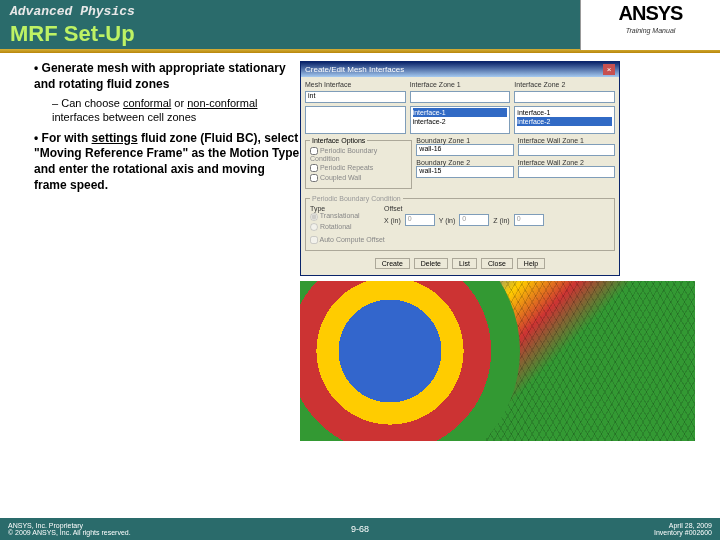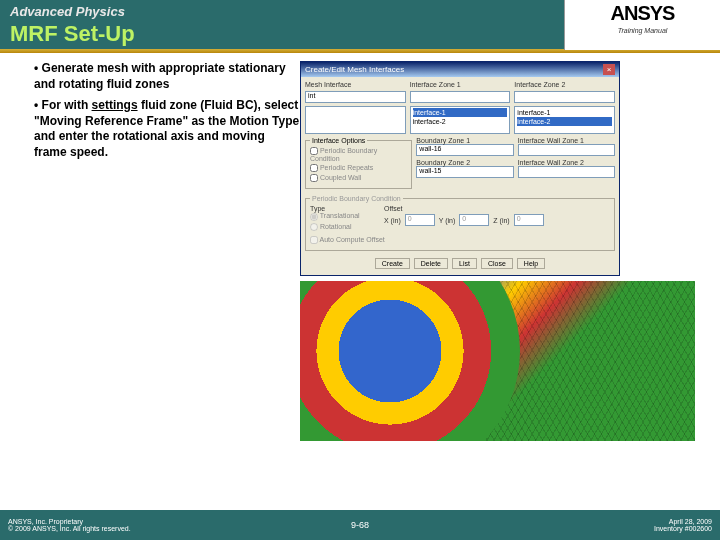--- a/index.html
+++ b/index.html
@@ -1,20 +1,20 @@
 <!DOCTYPE html>
 <html><head>
 <meta charset="utf-8">
 <style>
   * { margin: 0; padding: 0; box-sizing: border-box; }
   body { width: 720px; height: 540px; font-family: Arial, sans-serif; background: #fff; position: relative; overflow: hidden; }
   .header { background: #2a6b6b; color: #fff; padding: 4px 10px 2px 10px; }
-  .course-title { font-size: 13px; font-weight: bold; font-style: italic; color: #e8e8e8; }
+  .course-title { font-size: 13px; font-weight: bold; font-style: italic; color: #e8e8e8; font-family: Liberation Mono, monospace; }
   .slide-title { font-size: 22px; font-weight: bold; color: #bef264; margin-top: 2px; }
-  .logo-area { position: absolute; top: 0; right: 0; width: 156px; height: 50px; background: #fff; border-left: 1px solid #999; text-align: center; }
+  .logo-area { position: absolute; top: 0; right: 0; width: 140px; height: 50px; background: #fff; border-left: 1px solid #999; text-align: center; }
   .logo { font-size: 20px; font-weight: bold; color: #000; letter-spacing: -1px; margin-top: 2px; }
   .logo-sub { font-size: 7px; font-style: italic; color: #333; margin-top: 2px; }
   .gold-strip { height: 4px; background: linear-gradient(#d4af37, #b8860b); }
   .content { display: flex; padding: 8px 10px; }
   .left-col { width: 290px; font-size: 12px; line-height: 1.3; }
   .left-col ul { list-style: none; }
   .bullet-main { margin-bottom: 6px; margin-left: 24px; }
   .bullet-main::before { content: "• "; font-weight: bold; }
   .bullet-main-text { font-weight: bold; display: inline; }
   .sub-list { margin-left: 18px; margin-top: 4px; margin-bottom: 6px; }
@@ -37,21 +37,21 @@
   .dlg-check { font-size: 7px; color: #888; margin-bottom: 2px; }
   .dlg-check input { width: 8px; height: 8px; vertical-align: middle; }
   .dlg-col3 { flex: 1; }
   .offset-row { display: flex; align-items: center; gap: 4px; margin-top: 2px; }
   .offset-row .dlg-input { width: 30px; flex: none; }
   .dlg-buttons { display: flex; justify-content: center; gap: 4px; padding: 4px 0 2px 0; }
   .dlg-btn { background: #ece9d8; border: 1px solid #aca899; font-size: 7px; padding: 1px 6px; }
   .mesh-img { position: absolute; top: 220px; left: 0; width: 395px; height: 160px; background: linear-gradient(135deg, #3366cc 0%, #3366cc 30%, #ffcc00 40%, #cc3333 50%, #339933 60%, #339933 100%); overflow: hidden; }
   .mesh-img::before { content: ""; position: absolute; inset: 0; background-image: repeating-linear-gradient(60deg, rgba(0,0,0,0.15) 0 1px, transparent 1px 6px), repeating-linear-gradient(-60deg, rgba(0,0,0,0.15) 0 1px, transparent 1px 6px); }
   .ring1 { position: absolute; width: 260px; height: 260px; border-radius: 50%; left: -40px; top: -60px; background: radial-gradient(circle, #3366cc 0 28%, #ffcc00 28% 40%, #cc3333 40% 55%, #339933 55% 100%); }
-  .footer { position: absolute; bottom: 0; left: 0; right: 0; height: 30px; background: #2a6b6b; color: #fff; display: flex; justify-content: space-between; align-items: center; padding: 0 8px; font-size: 7px; }
+  .footer { position: absolute; bottom: 0; left: 0; right: 0; height: 22px; background: #2a6b6b; color: #fff; display: flex; justify-content: space-between; align-items: center; padding: 0 8px; font-size: 7px; }
   .footer-center { position: absolute; left: 50%; transform: translateX(-50%); font-size: 9px; }
   .footer-right { text-align: right; }
   u { text-decoration: underline; }
   .gray { color: #999; }
 </style>
 </head>
 <body>
 
 <div class="header">
   <div class="course-title">Advanced Physics</div>
@@ -60,20 +60,23 @@
 <div class="logo-area">
   <div class="logo">ANSYS</div>
   <div class="logo-sub">Training Manual</div>
 </div>
 <div class="gold-strip"></div>
 
 <div class="content">
   <div class="left-col">
     <ul>
       <li class="bullet-main"><span class="bullet-main-text">Generate mesh with appropriate stationary and rotating fluid zones</span>
+        <ul class="sub-list">
+          <li class="sub-item"><span>Can choose </span><u>conformal</u><span> or </span><u>non-conformal</u><span> interfaces between cell zones</span></li>
+        </ul>
       </li>
       <li class="bullet-main"><span class="bullet-main-text"><span>For with </span><u>settings</u><span> fluid zone (Fluid BC), select "Moving Reference Frame" as the Motion Type and enter the rotational axis and moving frame speed.</span></span>
       </li>
     </ul>
   </div>
 
   <div class="right-col">
     <div class="dialog">
       <div class="dlg-title">
         <span class="dlg-title-text">Create/Edit Mesh Interfaces</span>

